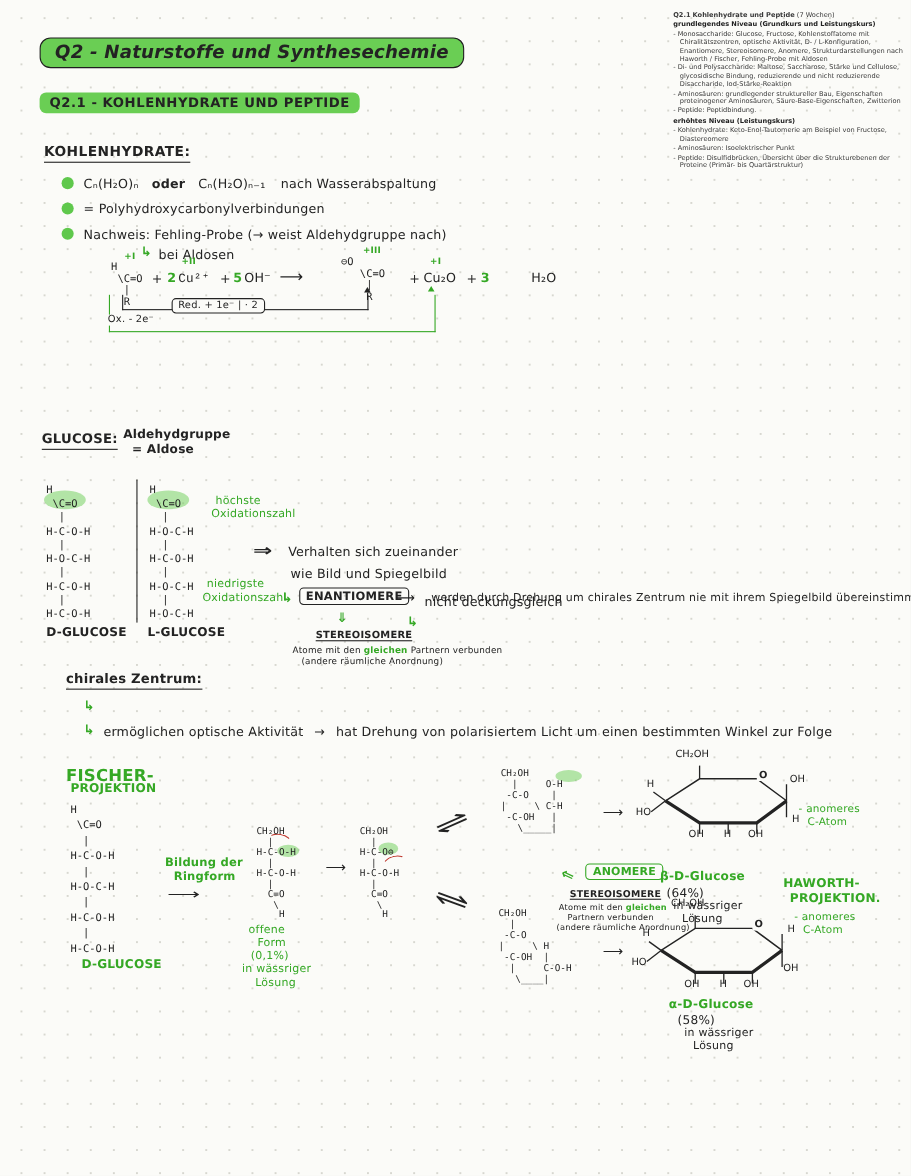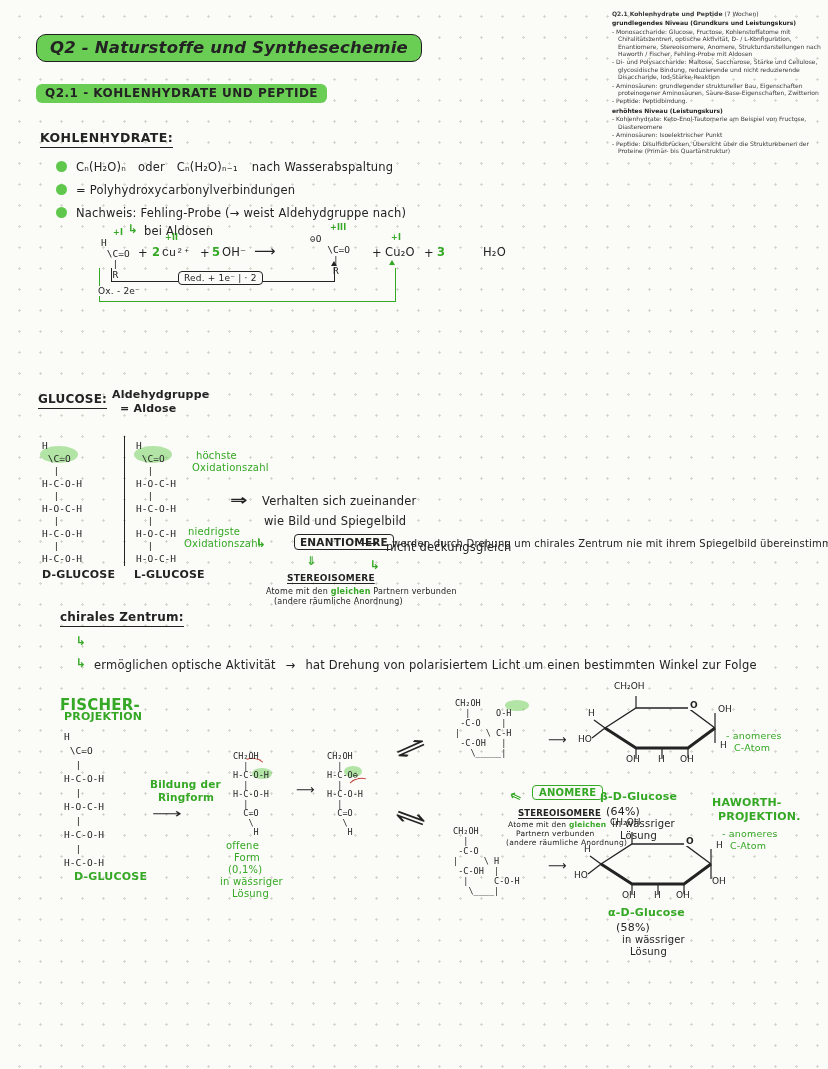--- a/index.html
+++ b/index.html
@@ -25,21 +25,21 @@
   .mid { font-size:8.5px; line-height:9.5px; }
   .ring { font-size:8.5px; line-height:10px; }
   .oxl { font-size:8px; font-weight:bold; }
   .blob { position:absolute; background:rgba(106,206,84,.5); border-radius:50%; }
   .brk { position:absolute; border:1.5px solid #232323; border-top:none; }
   .brk.gb { border-color:#35a825; }
   .tri { position:absolute; width:0; height:0; border-left:3.5px solid transparent;
          border-right:3.5px solid transparent; border-bottom:5.5px solid #232323; }
   .tri.gt { border-bottom-color:#35a825; }
   .chip { background:#fbfbf8; padding:0 2px; }
-  .boxed { border:1.3px solid #232323; border-radius:4px; padding:1px 5px;margin-left:22px; }
+  .boxed { border:1.3px solid #232323; border-radius:4px; padding:1px 5px; }
   .gboxed { border:1.5px solid #35a825; border-radius:4px; padding:1px 6px; color:#35a825; font-weight:bold; }
   .divline { position:absolute; border-left:1.6px solid #232323; }
   .syllabus { position:absolute; white-space:normal; font-size:6px; line-height:7.4px; color:#3a3a3a; }
   .syl-row { margin-bottom:2px; }
   .syl-sec { font-weight:bold; color:#222; margin:2px 0 1px; }
   .syl-item { padding-left:6px; text-indent:-6px; margin-bottom:1px; }
   .u2 { text-decoration:underline; text-underline-offset:2px; text-decoration-thickness:1.2px; }
   .haw { position:absolute; width:120px; height:64px; }
   .haw svg { overflow:visible; }
   .rl { position:absolute; font-size:9px; white-space:nowrap; }
@@ -70,21 +70,21 @@
   </div>
 
   <div class="t title" style="left:36px; top:34px;">Q2 - Naturstoffe und Synthesechemie</div>
   <div class="t subtitle" style="left:36px; top:84px;">Q2.1 - KOHLENHYDRATE UND PEPTIDE</div>
 
   <div class="t sec-h hu" style="left:40px; top:130px;">KOHLENHYDRATE:</div>
 
   <span class="dot" style="left:56px; top:161px;"></span>
   <div class="t" style="left:76px; top:160px;">
     <span>Cₙ(H₂O)ₙ</span>
-    <span style="margin:16px 8px;">oder</span>
+    <span style="margin:16px 8px;font-weight:bold;">oder</span>
     <span>Cₙ(H₂O)ₙ₋₁</span>
     <span style="margin-left:10px;">nach Wasserabspaltung</span>
   </div>
 
   <span class="dot" style="left:56px; top:184px;"></span>
   <div class="t" style="left:76px; top:183px;">= Polyhydroxycarbonylverbindungen</div>
 
   <span class="dot" style="left:56px; top:207px;"></span>
   <div class="t" style="left:76px; top:206px;">Nachweis: Fehling-Probe (→ weist Aldehydgruppe nach)</div>
 

